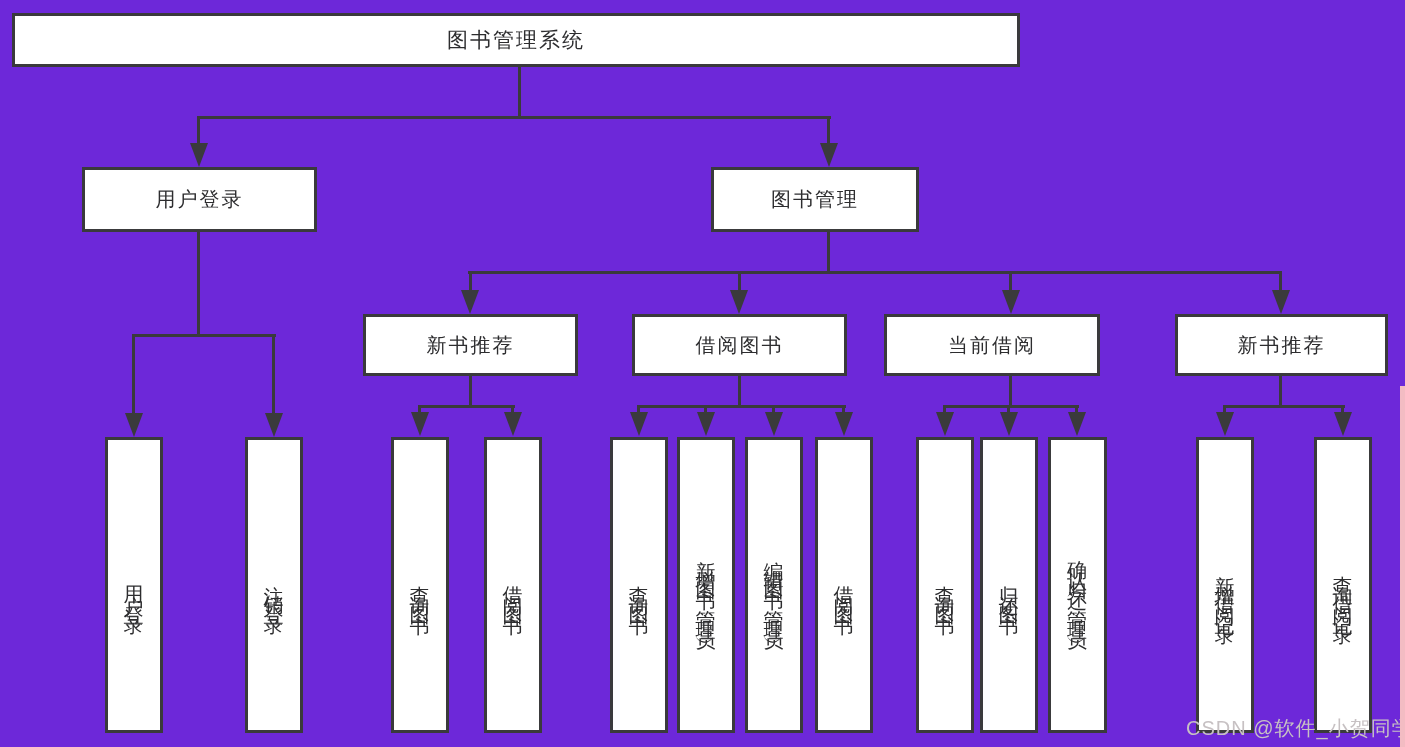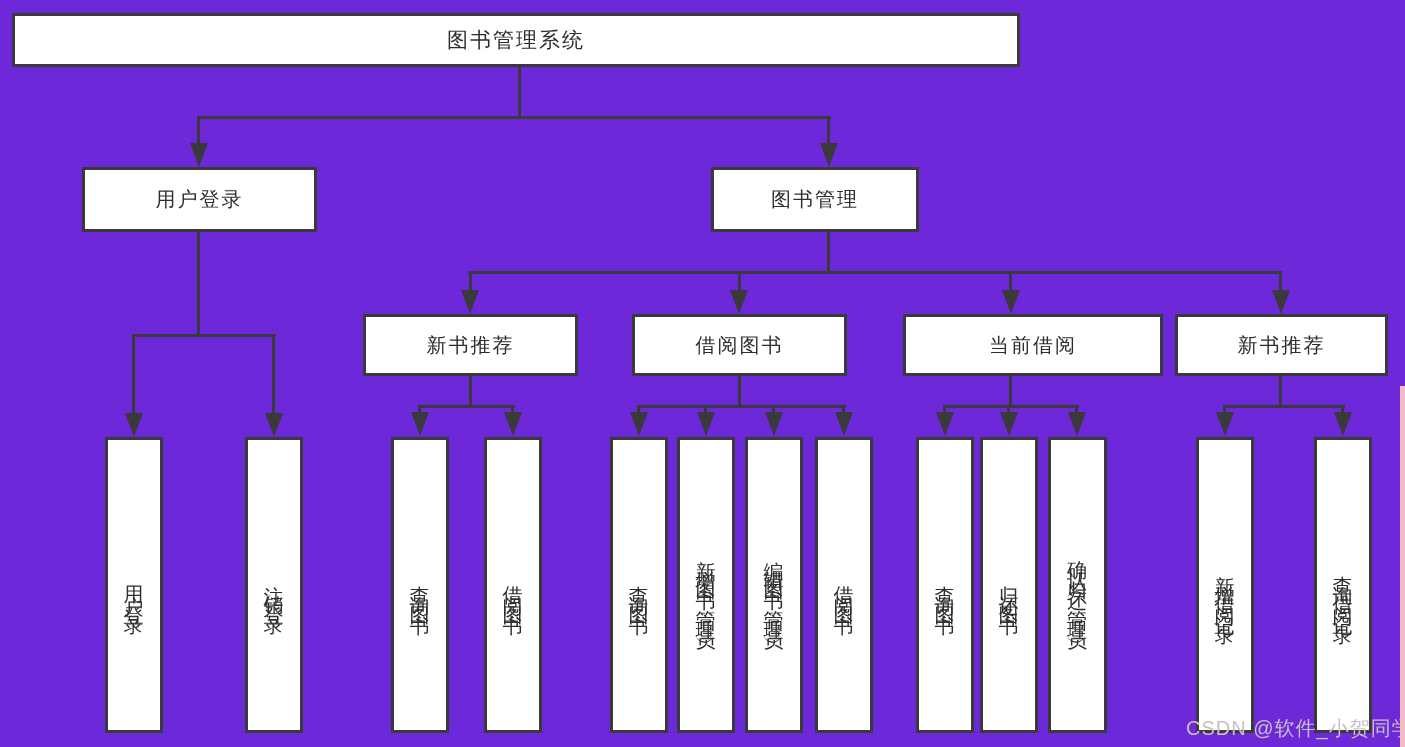--- a/index.html
+++ b/index.html
@@ -47,21 +47,21 @@
   <div class="box h" style="left:711px;top:167px;width:208px;height:65px">
     <span>图书管理</span>
   </div>
 
   <div class="box h" style="left:363px;top:314px;width:215px;height:62px">
     <span>新书推荐</span>
   </div>
   <div class="box h" style="left:632px;top:314px;width:215px;height:62px">
     <span>借阅图书</span>
   </div>
-  <div class="box h" style="left:903px;top:314px;width:260px;height:62px">
+  <div class="box h" style="left:884px;top:314px;width:216px;height:62px">
     <span>当前借阅</span>
   </div>
   <div class="box h" style="left:1175px;top:314px;width:213px;height:62px">
     <span>新书推荐</span>
   </div>
 
   <div class="box" style="left:105px;top:437px;width:58px;height:296px">
     <span class="vtext">用户登录</span>
   </div>
   <div class="box" style="left:245px;top:437px;width:58px;height:296px">

